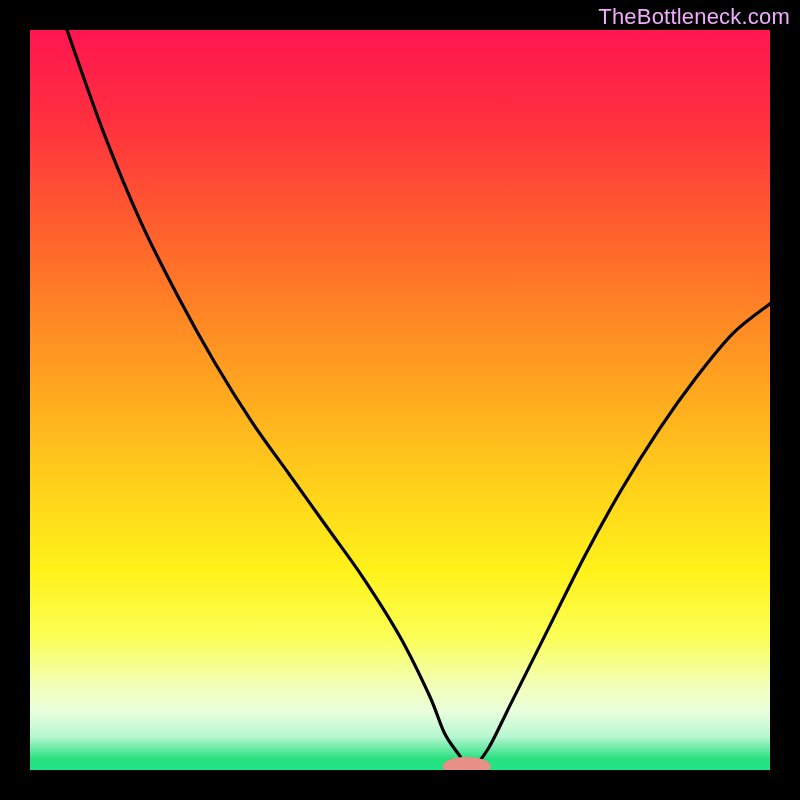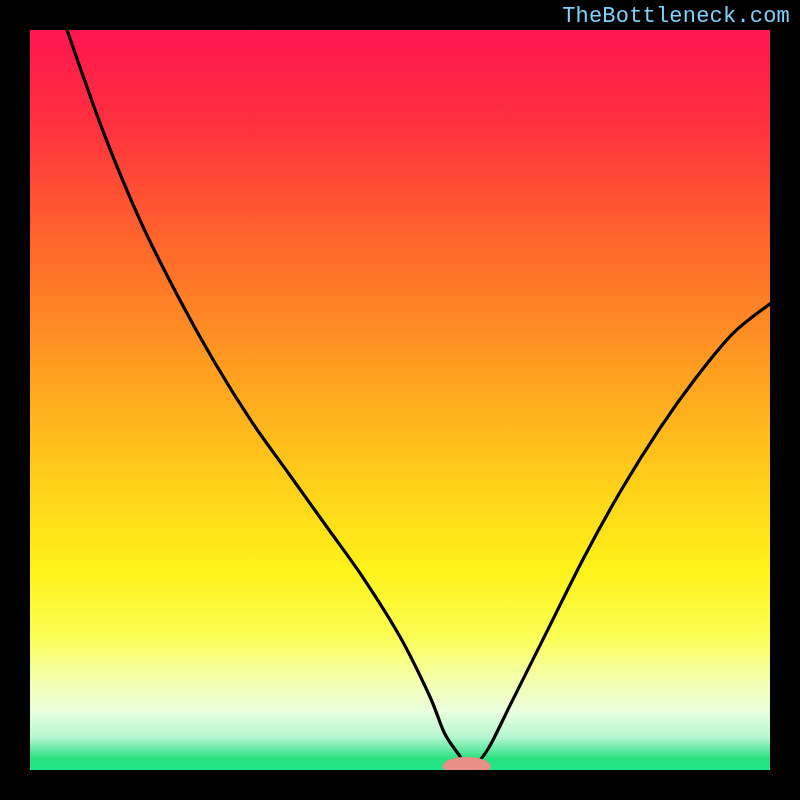--- a/index.html
+++ b/index.html
@@ -23,26 +23,25 @@
     position: absolute;
     left: 0;
     top: 0;
     width: 740px;
     height: 740px;
   }
   .watermark {
     position: absolute;
     top: 4px;
     right: 10px;
-    color: #7dd3fc;
+    color: #f0abfc;
     font-size: 22px;
     font-weight: 500;
     letter-spacing: 0.2px;
     user-select: none;
-    font-family: Liberation Mono, monospace;
   }
   svg {
     display: block;
   }
 </style>
 </head>
 <body>
 
 <div class="frame">
   <svg class="plot-area" viewBox="0 0 740 740">

